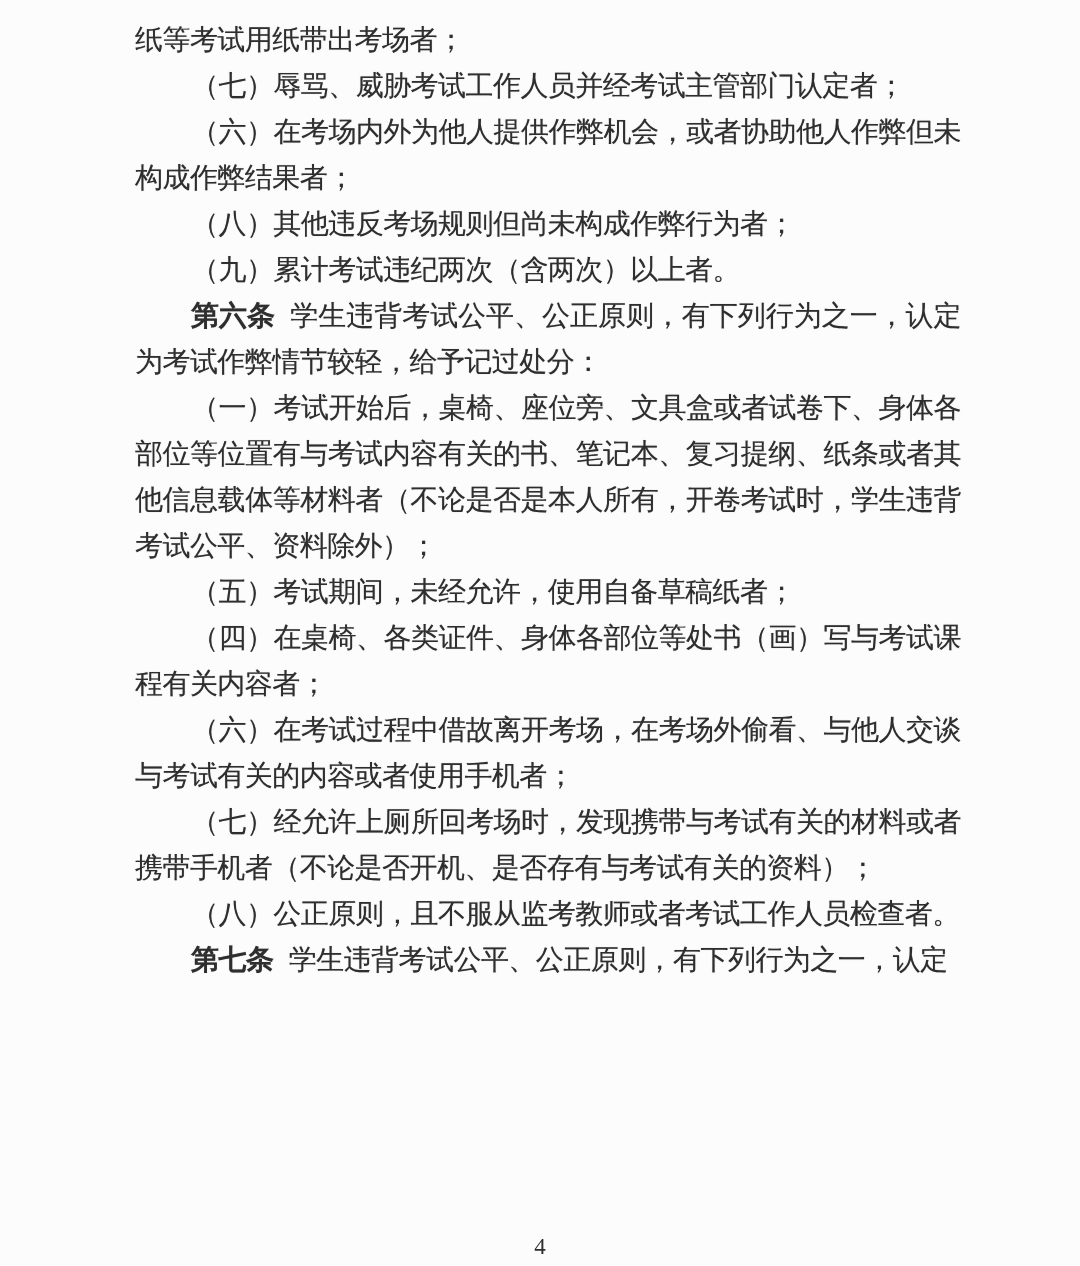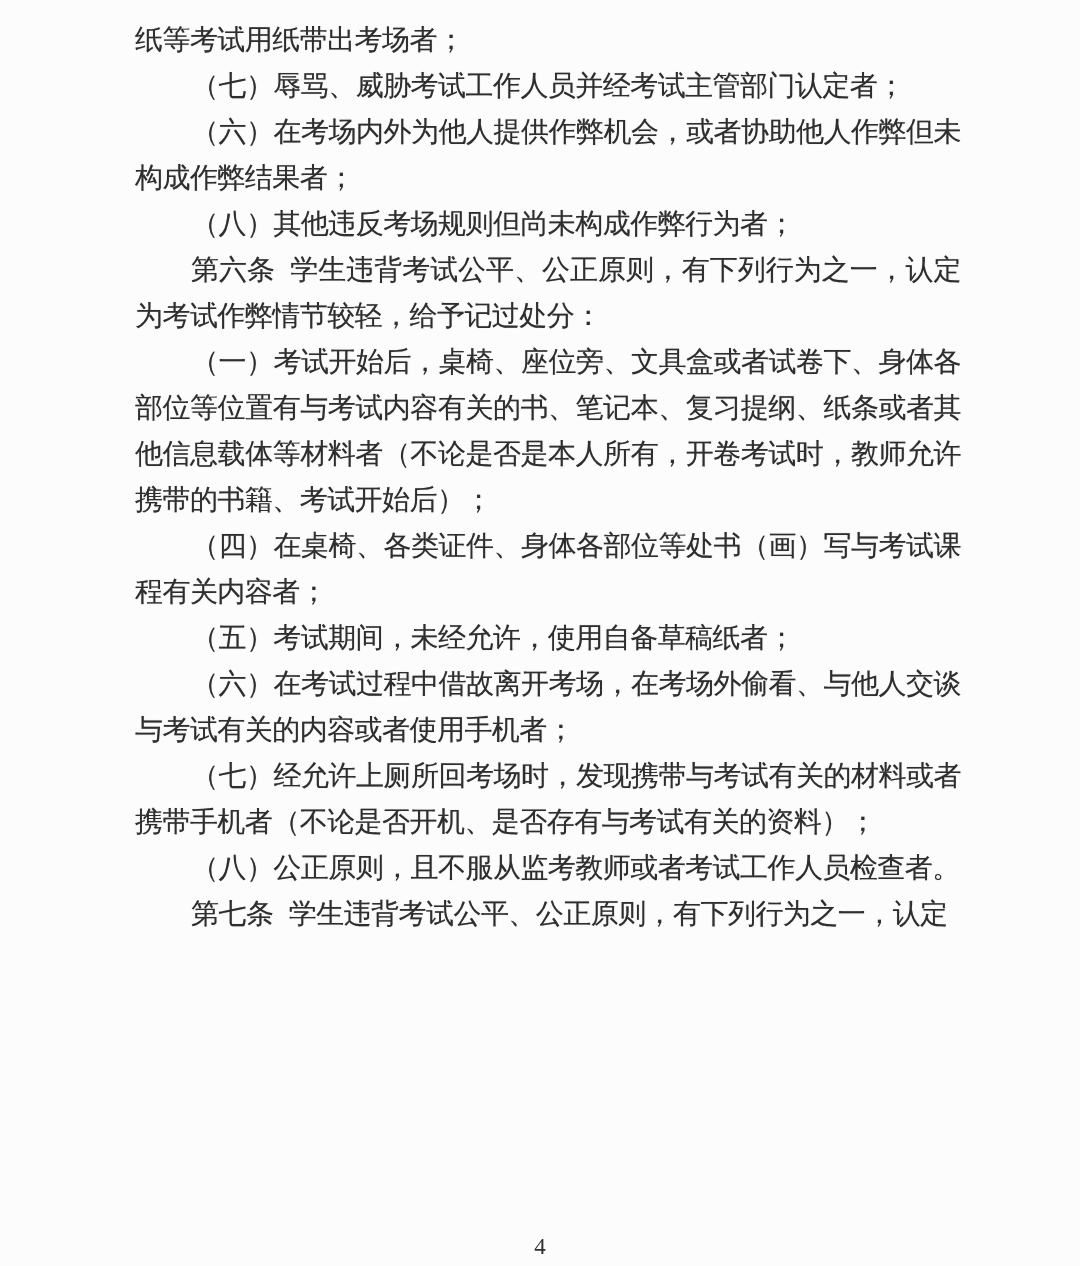--- a/index.html
+++ b/index.html
@@ -33,21 +33,21 @@
   }
   p.para {
     margin: 0;
     padding: 0;
     text-indent: 2em;
   }
   p.para.no-indent {
     text-indent: 0;
   }
   b.lead {
-    font-weight: normal;
+    font-weight: bold;
     margin-right: 0.55em;
     margin-top: 8px;
   }
   .footer {
     position: absolute;
     left: 0;
     top: 1232px;
     width: 100%;
     text-align: center;
     font-family: "Liberation Serif", serif;
@@ -61,30 +61,31 @@
 <div class="page" style="background: rgb(252, 252, 252);">
   <div class="content" style="color: rgb(46, 46, 46);">
   <p class="para no-indent"><span class="para-text">纸等考试用纸带出考场者；</span></p>
 
   <p class="para"><span class="para-text">（七）辱骂、威胁考试工作人员并经考试主管部门认定者；</span></p>
 
   <p class="para"><span class="para-text">（六）在考场内外为他人提供作弊机会，或者协助他人作弊但未构成作弊结果者；</span></p>
 
   <p class="para"><span class="para-text">（八）其他违反考场规则但尚未构成作弊行为者；</span></p>
 
+  <p class="para"><span class="para-text">（九）累计考试违纪两次（含两次）以上者。</span></p>
 
   <p class="para"><b class="lead">第六条</b><span class="para-text">学生违背考试公平、公正原则，有下列行为之一，认定为考试作弊情节较轻，给予记过处分：</span></p>
 
-  <p class="para"><span class="para-text">（一）考试开始后，桌椅、座位旁、文具盒或者试卷下、身体各部位等位置有与考试内容有关的书、笔记本、复习提纲、纸条或者其他信息载体等材料者（不论是否是本人所有，开卷考试时，教师允许携带的书籍、考试开始后）；</span></p>
+  <p class="para"><span class="para-text">（一）考试开始后，桌椅、座位旁、文具盒或者试卷下、身体各部位等位置有与考试内容有关的书、笔记本、复习提纲、纸条或者其他信息载体等材料者（不论是否是本人所有，开卷考试时，学生违背考试公平、资料除外）；</span></p>
 
 
 
+  <p class="para"><span class="para-text">（五）考试期间，未经允许，使用自备草稿纸者；</span></p>
+
   <p class="para"><span class="para-text">（四）在桌椅、各类证件、身体各部位等处书（画）写与考试课程有关内容者；</span></p>
-
-  <p class="para"><span class="para-text">（五）考试期间，未经允许，使用自备草稿纸者；</span></p>
 
   <p class="para"><span class="para-text">（六）在考试过程中借故离开考场，在考场外偷看、与他人交谈与考试有关的内容或者使用手机者；</span></p>
 
   <p class="para"><span class="para-text">（七）经允许上厕所回考场时，发现携带与考试有关的材料或者携带手机者（不论是否开机、是否存有与考试有关的资料）；</span></p>
 
   <p class="para"><span class="para-text">（八）公正原则，且不服从监考教师或者考试工作人员检查者。</span></p>
 
   <p class="para"><b class="lead">第七条</b><span class="para-text">学生违背考试公平、公正原则，有下列行为之一，认定</span></p>
 </div>
   <div class="footer" style="color: rgb(46, 46, 46);">

